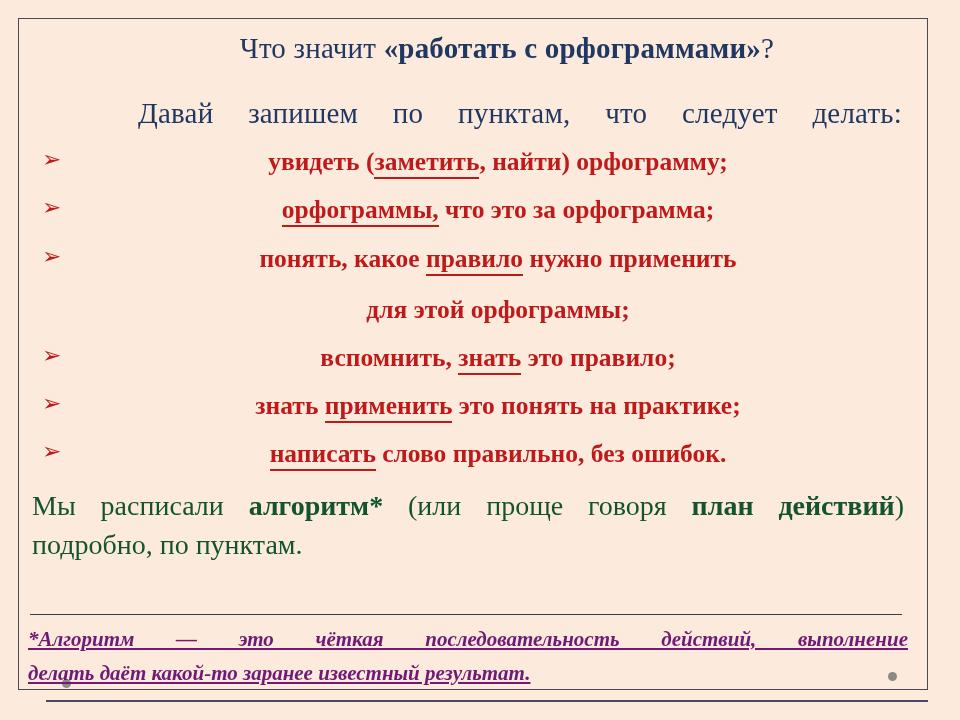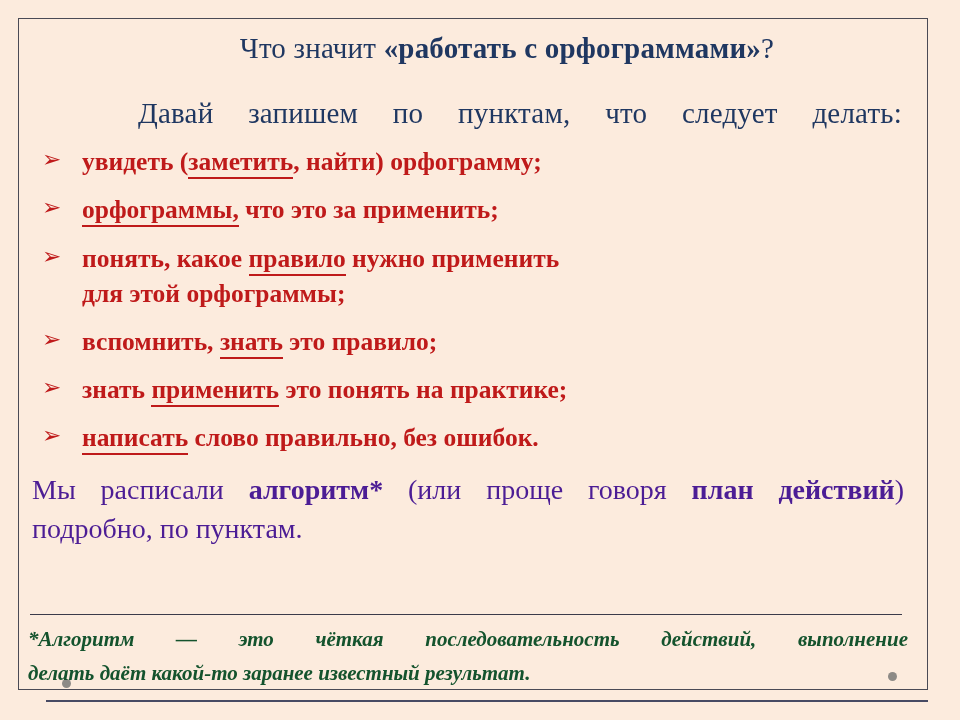--- a/index.html
+++ b/index.html
@@ -105,34 +105,34 @@
   }
   .bullets li .bullet-arrow {
     position: absolute;
     left: 10px;
     top: -1px;
     font-size: 23px;
     line-height: 1.25;
     color: #bf1a1a;
     font-family: "DejaVu Sans", sans-serif;
   }
-  .bullets li .txt { display: block; }
+  .bullets li .txt { display: block; text-align: center; }
   .bullets u {
     text-decoration: none;
     border-bottom: 2.5px solid #bf1a1a;
     padding-bottom: 1px;
   }
   .bullets .second-line {
     display: block;
-    margin-top: 4px;
+    margin-top: 20px;
   }
 
   
   .closing {
-    color: #4c1d95;
+    color: #14532d;
     font-size: 28px;
     line-height: 1.40;
     margin-top: 6px;
     padding: 0 10px 0 0;
     text-align: justify;
     text-align-last: left;
   }
   .closing .p1 {
     text-indent: 56px;
     text-align: justify;
@@ -147,27 +147,28 @@
     top: 614px;
     width: 872px;
     height: 0;
     border-top: 1.5px solid #3b3b4a;
   }
   .footnote {
     position: absolute;
     left: 28px;
     top: 622px;
     width: 880px;
-    color: #14532d;
+    color: #701a75;
     font-style: italic;
     font-weight: bold;
     font-size: 21px;
     line-height: 1.62;
     text-align: justify;
     text-align-last: left;
+    text-decoration: underline;
   }
   .footnote .fl1 {
     display: block;
     text-align: justify;
     text-align-last: justify;
   }
   .footnote .fl2 { display: block; }
 </style>
 </head>
 <body>
@@ -188,21 +189,21 @@
 
     <ul class="bullets">
 
       <li>
         <span class="bullet-arrow">➢</span>
         <span class="txt"><span>увидеть (</span><u>заметить</u><span>, найти) орфограмму;</span></span>
       </li>
 
       <li>
         <span class="bullet-arrow">➢</span>
-        <span class="txt"><span></span><u>орфограммы,</u><span> что это за применить;</span></span>
+        <span class="txt"><span></span><u>орфограммы,</u><span> что это за орфограмма;</span></span>
       </li>
 
       <li>
         <span class="bullet-arrow">➢</span>
         <span class="txt"><span>понять, какое </span><u>правило</u><span> нужно применить</span><span class="second-line">для этой орфограммы;</span></span>
       </li>
 
       <li>
         <span class="bullet-arrow">➢</span>
         <span class="txt"><span>вспомнить, </span><u>знать</u><span> это правило;</span></span>

